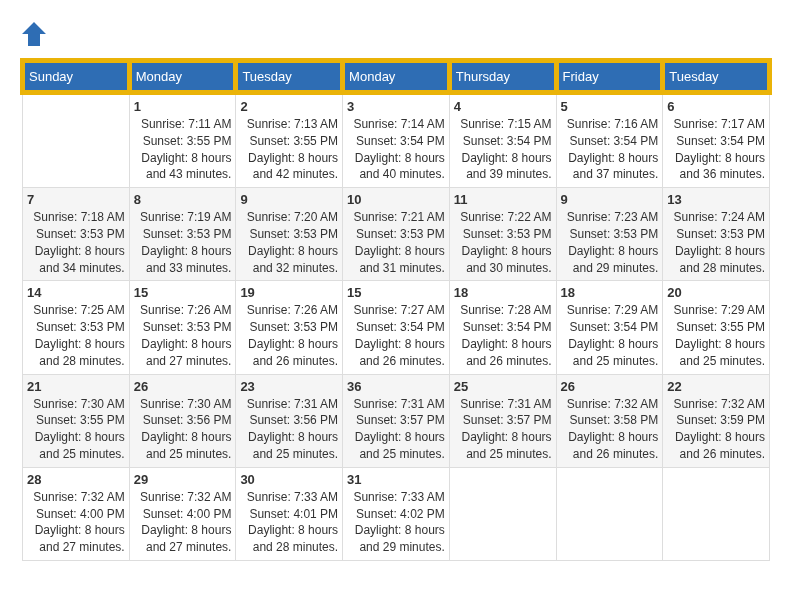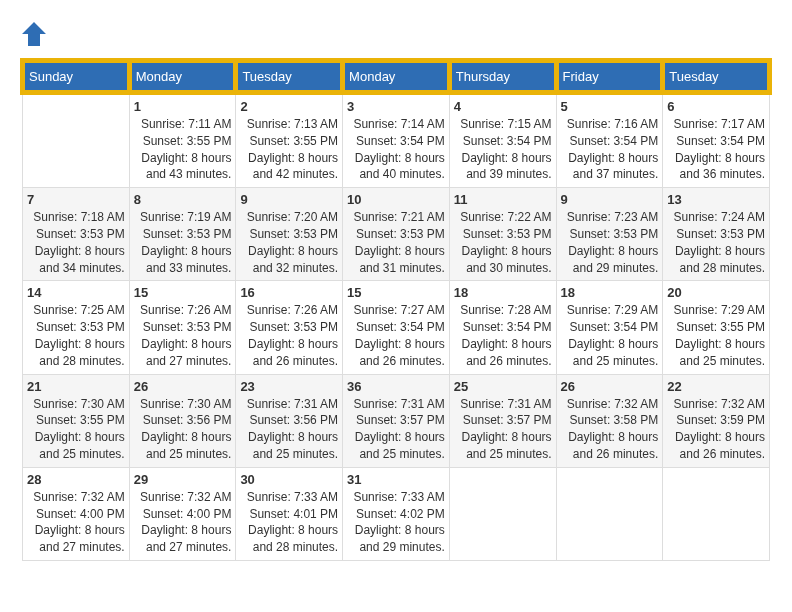--- a/index.html
+++ b/index.html
@@ -184,21 +184,21 @@
       <tr>
         <td>
           <span class="day-number">14</span>
           <div class="day-info">Sunrise: 7:25 AM<br>Sunset: 3:53 PM<br>Daylight: 8 hours<br>and 28 minutes.</div>
         </td>
         <td>
           <span class="day-number">15</span>
           <div class="day-info">Sunrise: 7:26 AM<br>Sunset: 3:53 PM<br>Daylight: 8 hours<br>and 27 minutes.</div>
         </td>
         <td>
-          <span class="day-number">16</span>
+          <span class="day-number">19</span>
           <div class="day-info">Sunrise: 7:26 AM<br>Sunset: 3:53 PM<br>Daylight: 8 hours<br>and 26 minutes.</div>
         </td>
         <td>
           <span class="day-number">15</span>
           <div class="day-info">Sunrise: 7:27 AM<br>Sunset: 3:54 PM<br>Daylight: 8 hours<br>and 26 minutes.</div>
         </td>
         <td>
           <span class="day-number">18</span>
           <div class="day-info">Sunrise: 7:28 AM<br>Sunset: 3:54 PM<br>Daylight: 8 hours<br>and 26 minutes.</div>
         </td>

